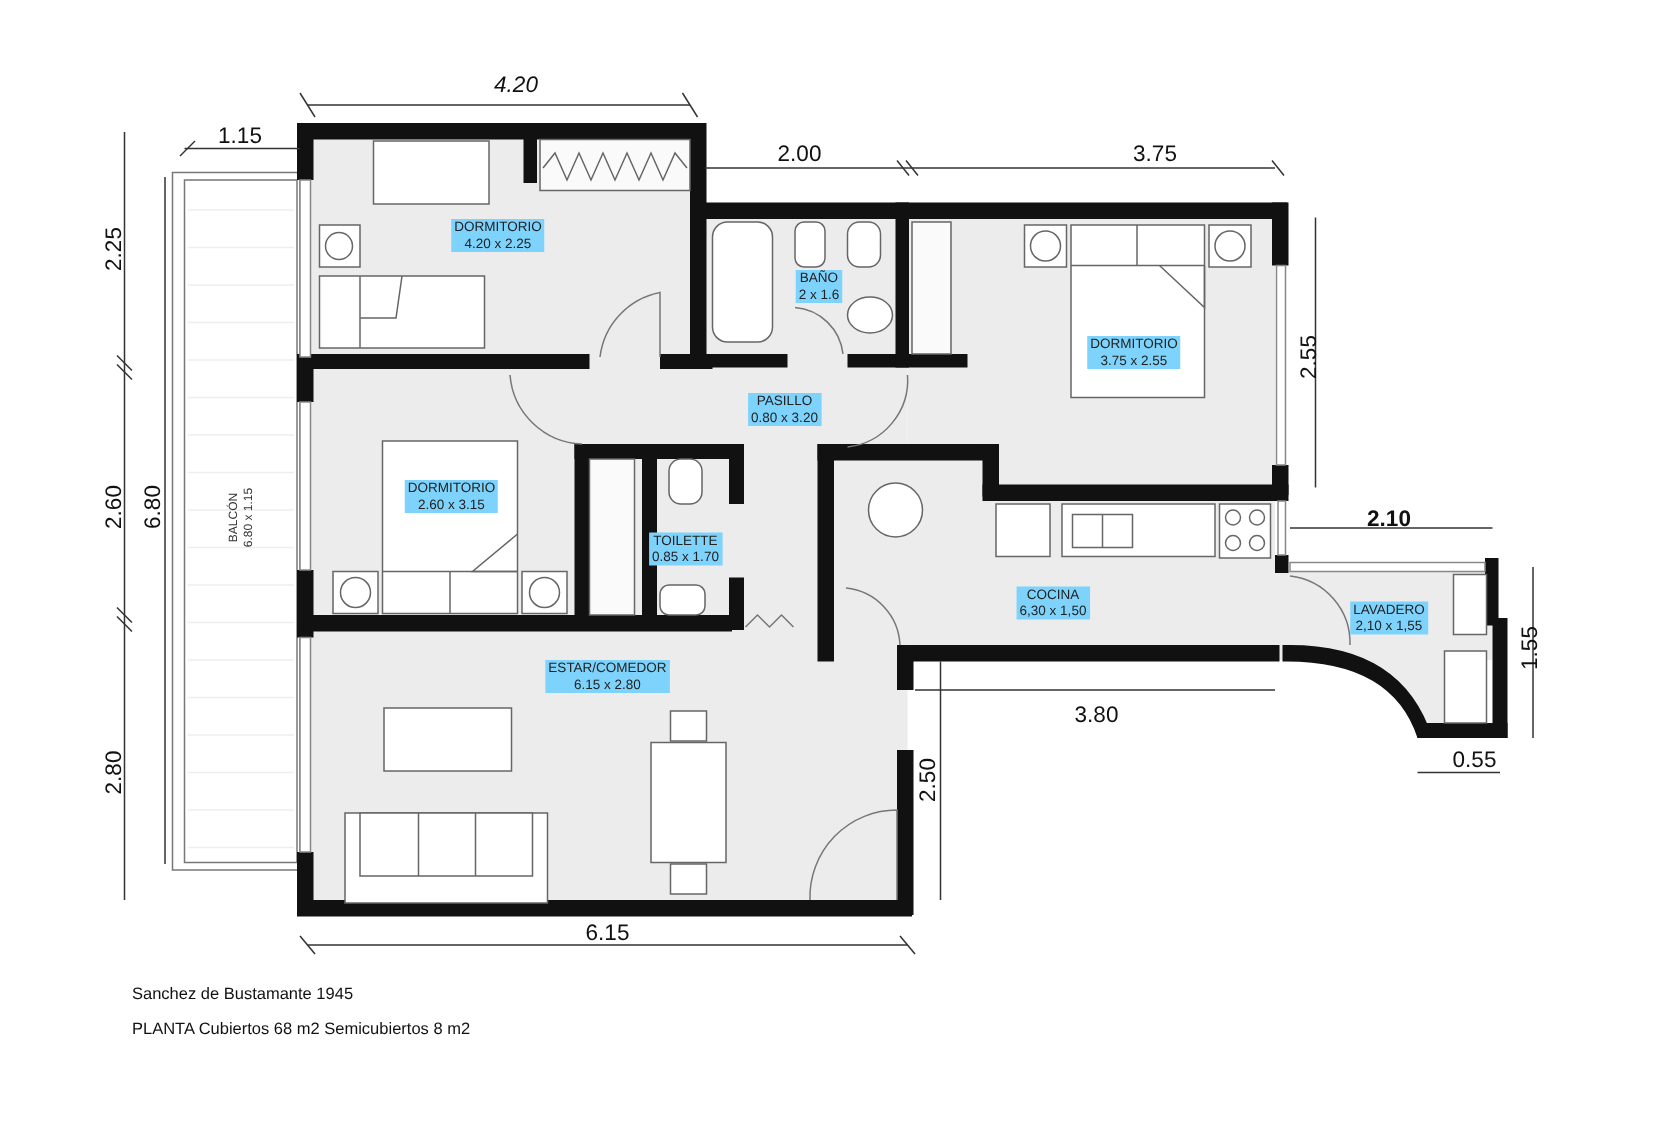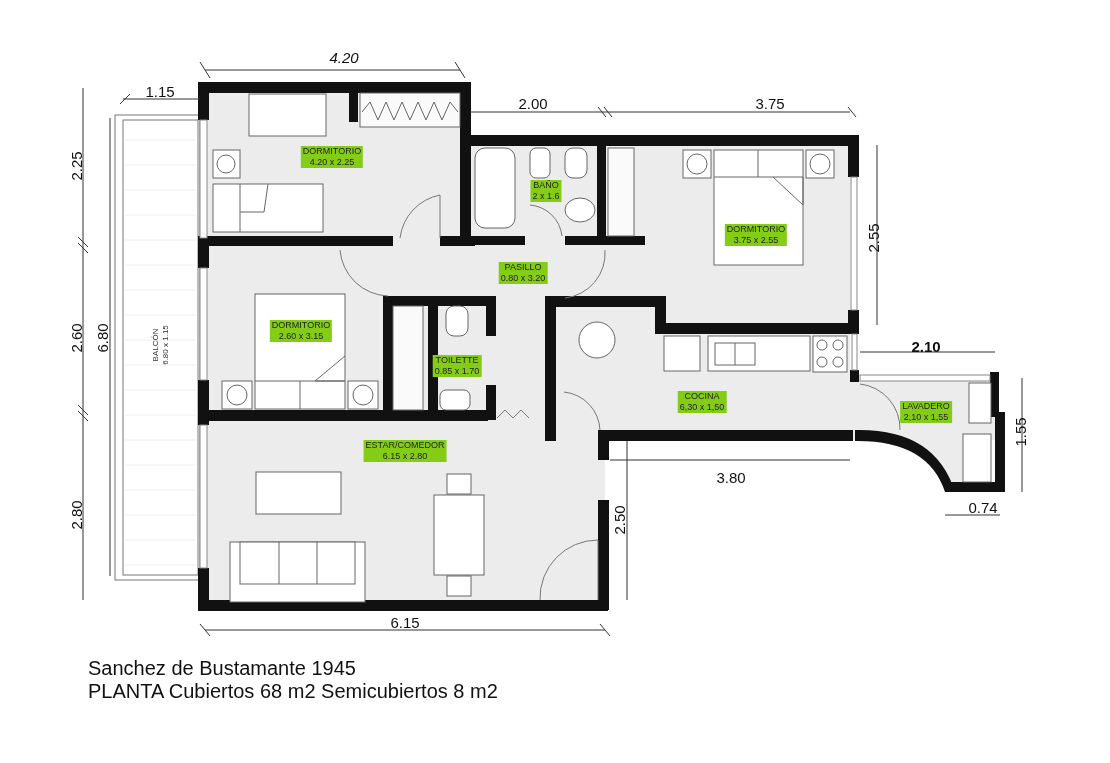--- a/index.html
+++ b/index.html
@@ -1,21 +1,21 @@
 <!DOCTYPE html>
 <html><head>
 <meta charset="utf-8">
 <style>
   html,body{margin:0;padding:0;background:#ffffff;}
   body{width:1110px;height:763px;position:relative;overflow:hidden;font-family:"Liberation Sans",sans-serif;}
   #plan{position:absolute;left:0;top:0;width:1110px;height:763px;}
-  .room-label{position:absolute;font-family:"Liberation Sans",sans-serif;font-size:9px;color:#222;text-align:center;line-height:11px;background:#84cc16;padding:0 2px;white-space:nowrap;transform:translate(-50%,-50%);}
+  .room-label{position:absolute;font-family:"Liberation Sans",sans-serif;font-size:9px;color:#222;text-align:center;line-height:11px;background:#7dd3fc;padding:0 2px;white-space:nowrap;transform:translate(-50%,-50%);}
   .dim{position:absolute;font-family:"Liberation Sans",sans-serif;font-size:15px;color:#111;white-space:nowrap;transform:translate(-50%,-50%);}
   .dim.v{transform:translate(-50%,-50%) rotate(-90deg);}
-  .caption{position:absolute;left:88px;font-family:"Liberation Sans",sans-serif;font-size:20px;color:#111;white-space:nowrap;}
+  .caption{position:absolute;left:88px;font-family:"Liberation Sans",sans-serif;font-size:11px;color:#111;white-space:nowrap;}
   .bal-label{position:absolute;font-size:8px;color:#333;text-align:center;line-height:10px;transform:translate(-50%,-50%) rotate(-90deg);white-space:nowrap;}
 </style>
 </head>
 <body>
 
 <svg id="plan" viewBox="0 0 1110 763" xmlns="http://www.w3.org/2000/svg">
 
   <g fill="#ececec">
     <rect x="205" y="92" width="258" height="150"></rect>
     <rect x="470" y="145" width="380" height="100"></rect>
@@ -254,17 +254,17 @@
 <div class="dim" style="left:730px;top:103px;margin-left:40px;">3.75</div>
 <div class="dim v" style="left:76px;top:166px;">2.25</div>
 <div class="dim v" style="left:76px;top:338px;">2.60</div>
 <div class="dim v" style="left:102px;top:338px;">6.80</div>
 <div class="dim v" style="left:76px;top:515px;">2.80</div>
 <div class="dim v" style="left:873px;top:238px;">2.55</div>
 <div class="dim" style="left:926px;top:346px;font-weight:bold;">2.10</div>
 <div class="dim v" style="left:1020px;top:432px;">1.55</div>
 <div class="dim" style="left:731px;top:452px;margin-top:25px;">3.80</div>
 <div class="dim v" style="left:619px;top:520px;">2.50</div>
-<div class="dim" style="left:983px;top:507px;">0.74</div>
+<div class="dim" style="left:983px;top:507px;">0.55</div>
 <div class="dim" style="left:405px;top:622px;">6.15</div>
 
 <div class="caption" style="top:657px;">Sanchez de Bustamante 1945</div>
 <div class="caption" style="top:680px;">PLANTA Cubiertos 68 m2 Semicubiertos 8 m2</div>
 
 </body></html>

